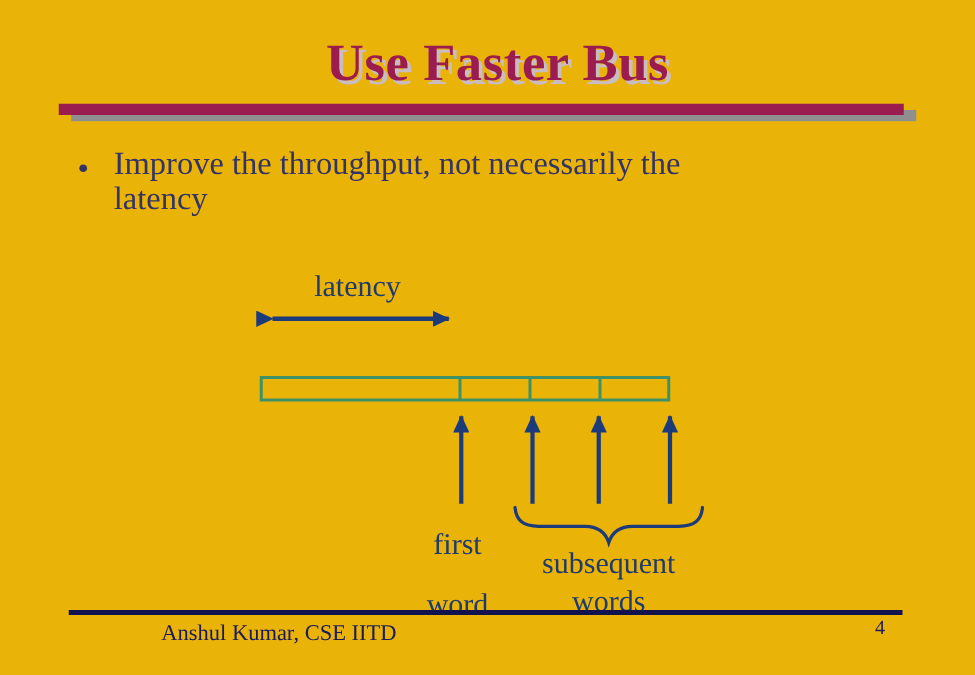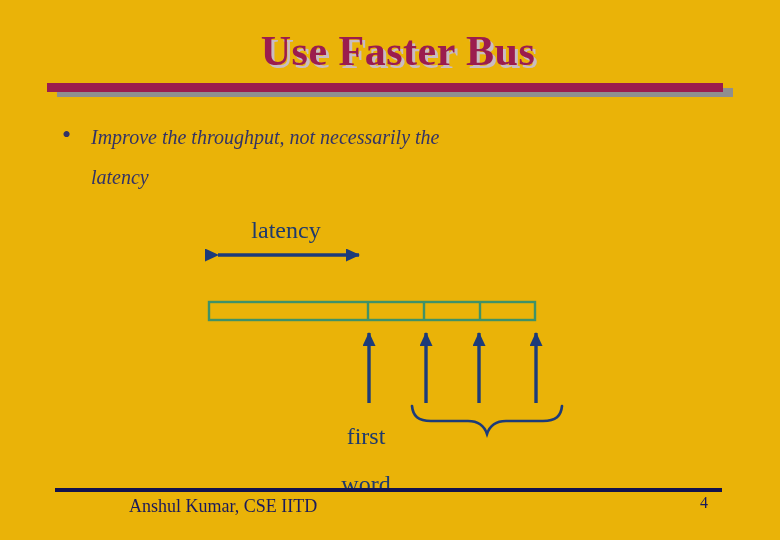--- a/index.html
+++ b/index.html
@@ -29,23 +29,22 @@
   }
   .bullet-row{
     position:absolute;left:62px;top:117px;width:650px;
     display:flex;align-items:flex-start;
   }
   .bullet-marker{
     font-size:26px;line-height:36px;color:#333366;
     width:18px;flex:0 0 18px;margin-right:11px;
   }
   .bullet-text{
-    font-size:20px;line-height:40px;color:#333366;
+    font-size:26px;line-height:28px;color:#333366;
     white-space:pre-line;
-    font-style:italic;
   }
   .latency-label{
     position:absolute;left:230px;top:217px;width:112px;
     text-align:center;font-size:24px;color:#1E3A6E;
   }
   .first-word-label{
     position:absolute;left:316px;top:412px;width:100px;
     text-align:center;font-size:24px;line-height:48px;color:#1E3A6E;
     white-space:pre-line;
   }
@@ -111,18 +110,20 @@
       <line x1="479" y1="403" x2="479" y2="333" marker-end="url(#arrowHead)"></line>
       <line x1="536" y1="403" x2="536" y2="333" marker-end="url(#arrowHead)"></line>
     </g>
 
     <path d="M412,406 C413,416 418,421 431,421 L468,421 C478,421 484,425 487,434
              C490,425 496,421 506,421 L543,421 C556,421 561,416 562,406" fill="none" stroke="#1C3B7A" stroke-width="2.6" stroke-linecap="round"></path>
   </svg>
 
   <div class="first-word-label">first
 word</div>
+  <div class="subsequent-words-label">subsequent
+words</div>
 
   <div class="footer-line"></div>
   <div class="footer-author">Anshul Kumar, CSE IITD</div>
   <div class="page-number">4</div>
 
 </div>
 
 </body></html>

